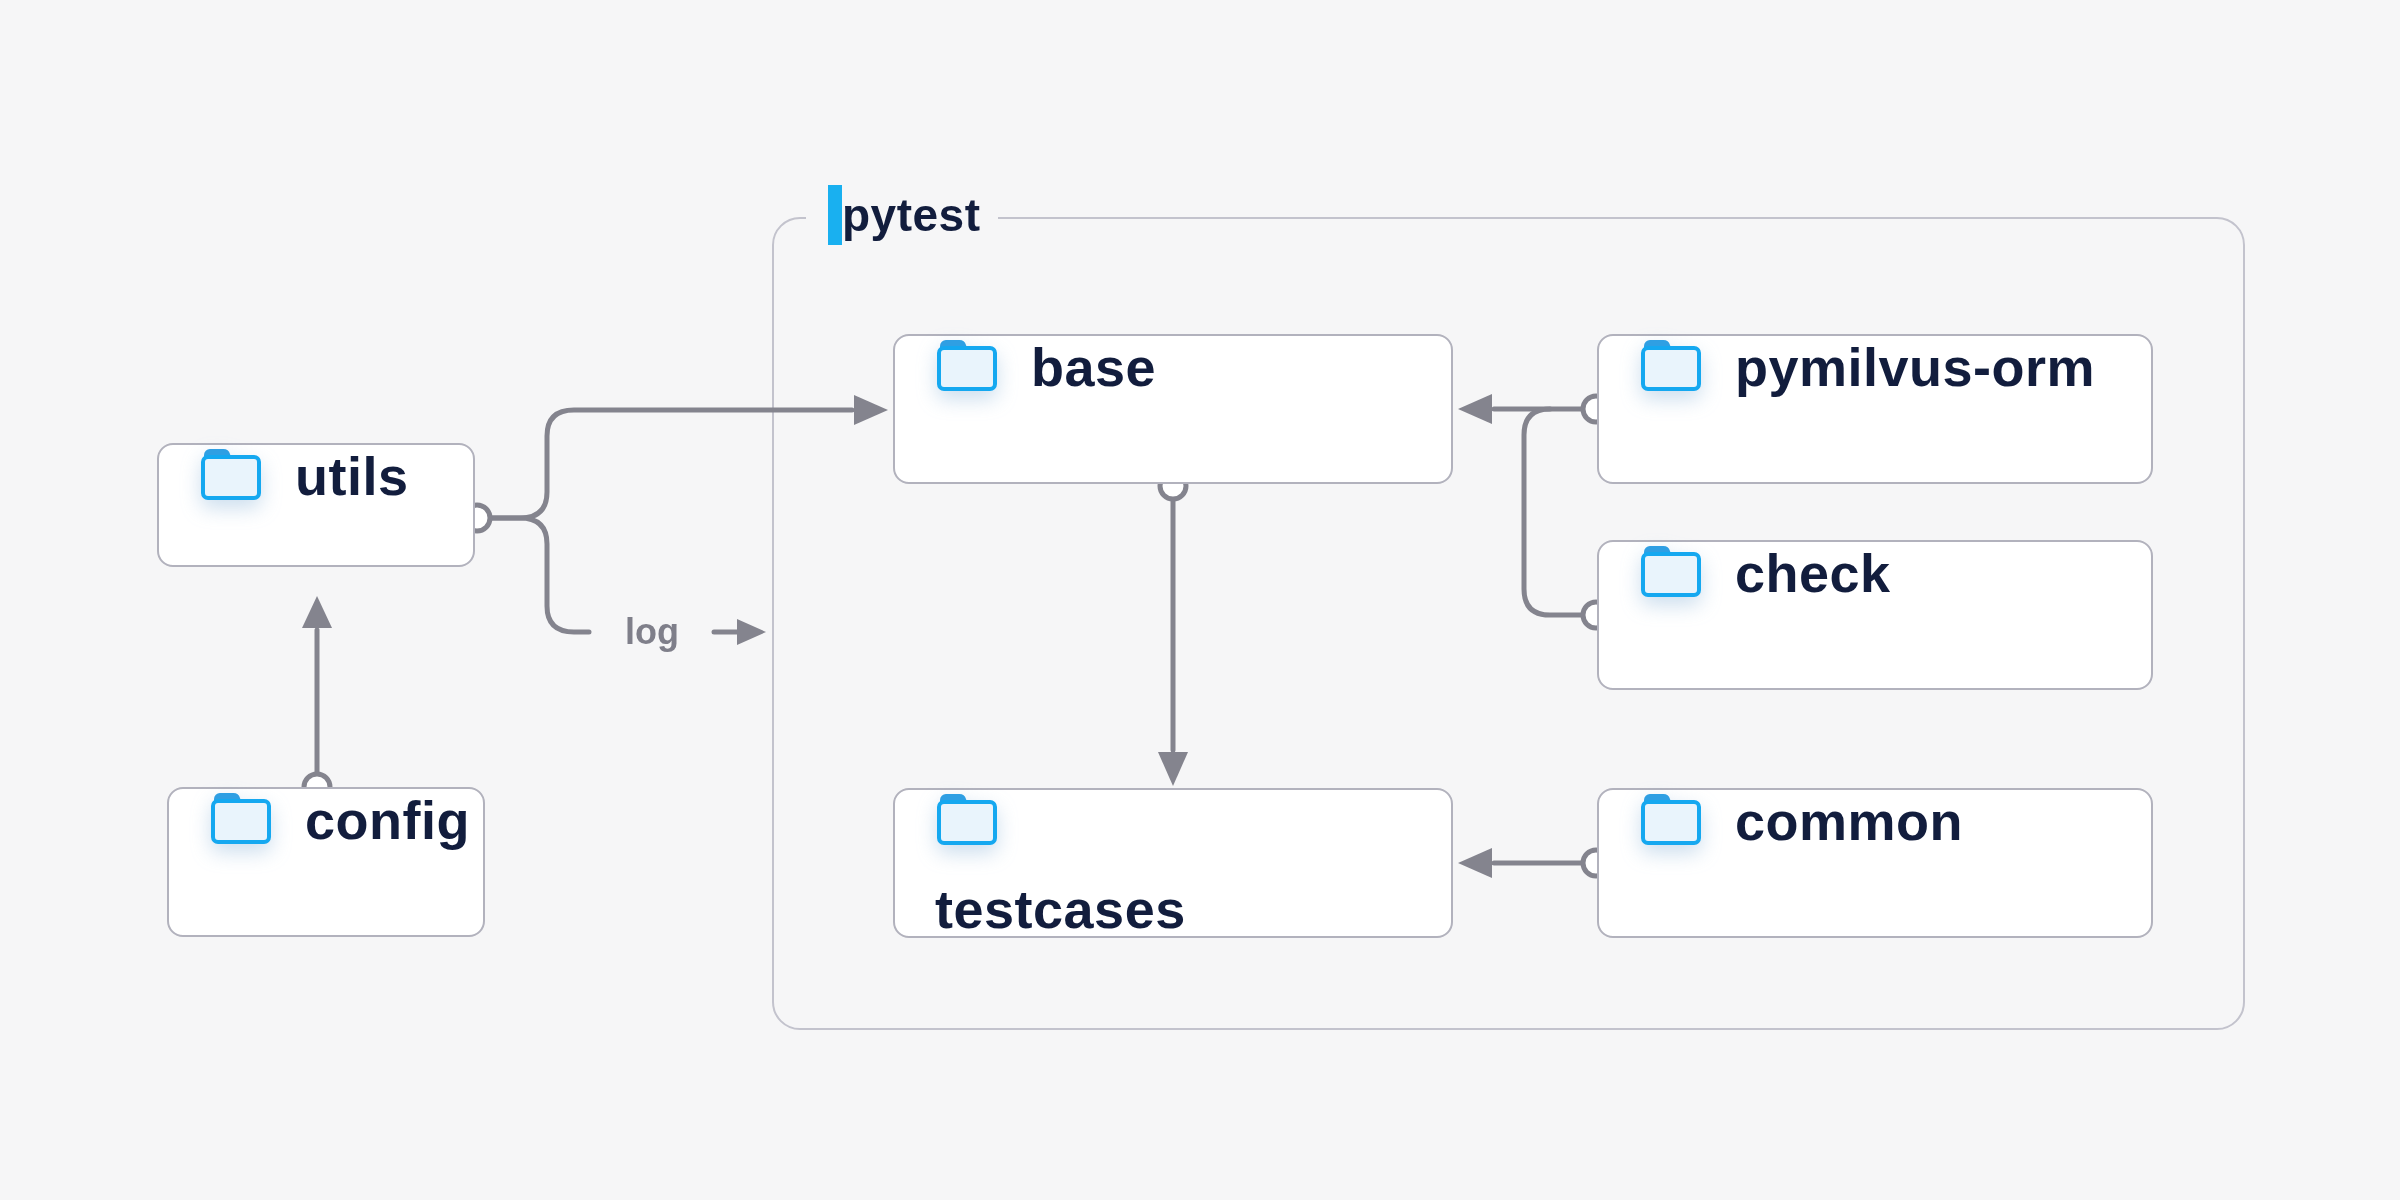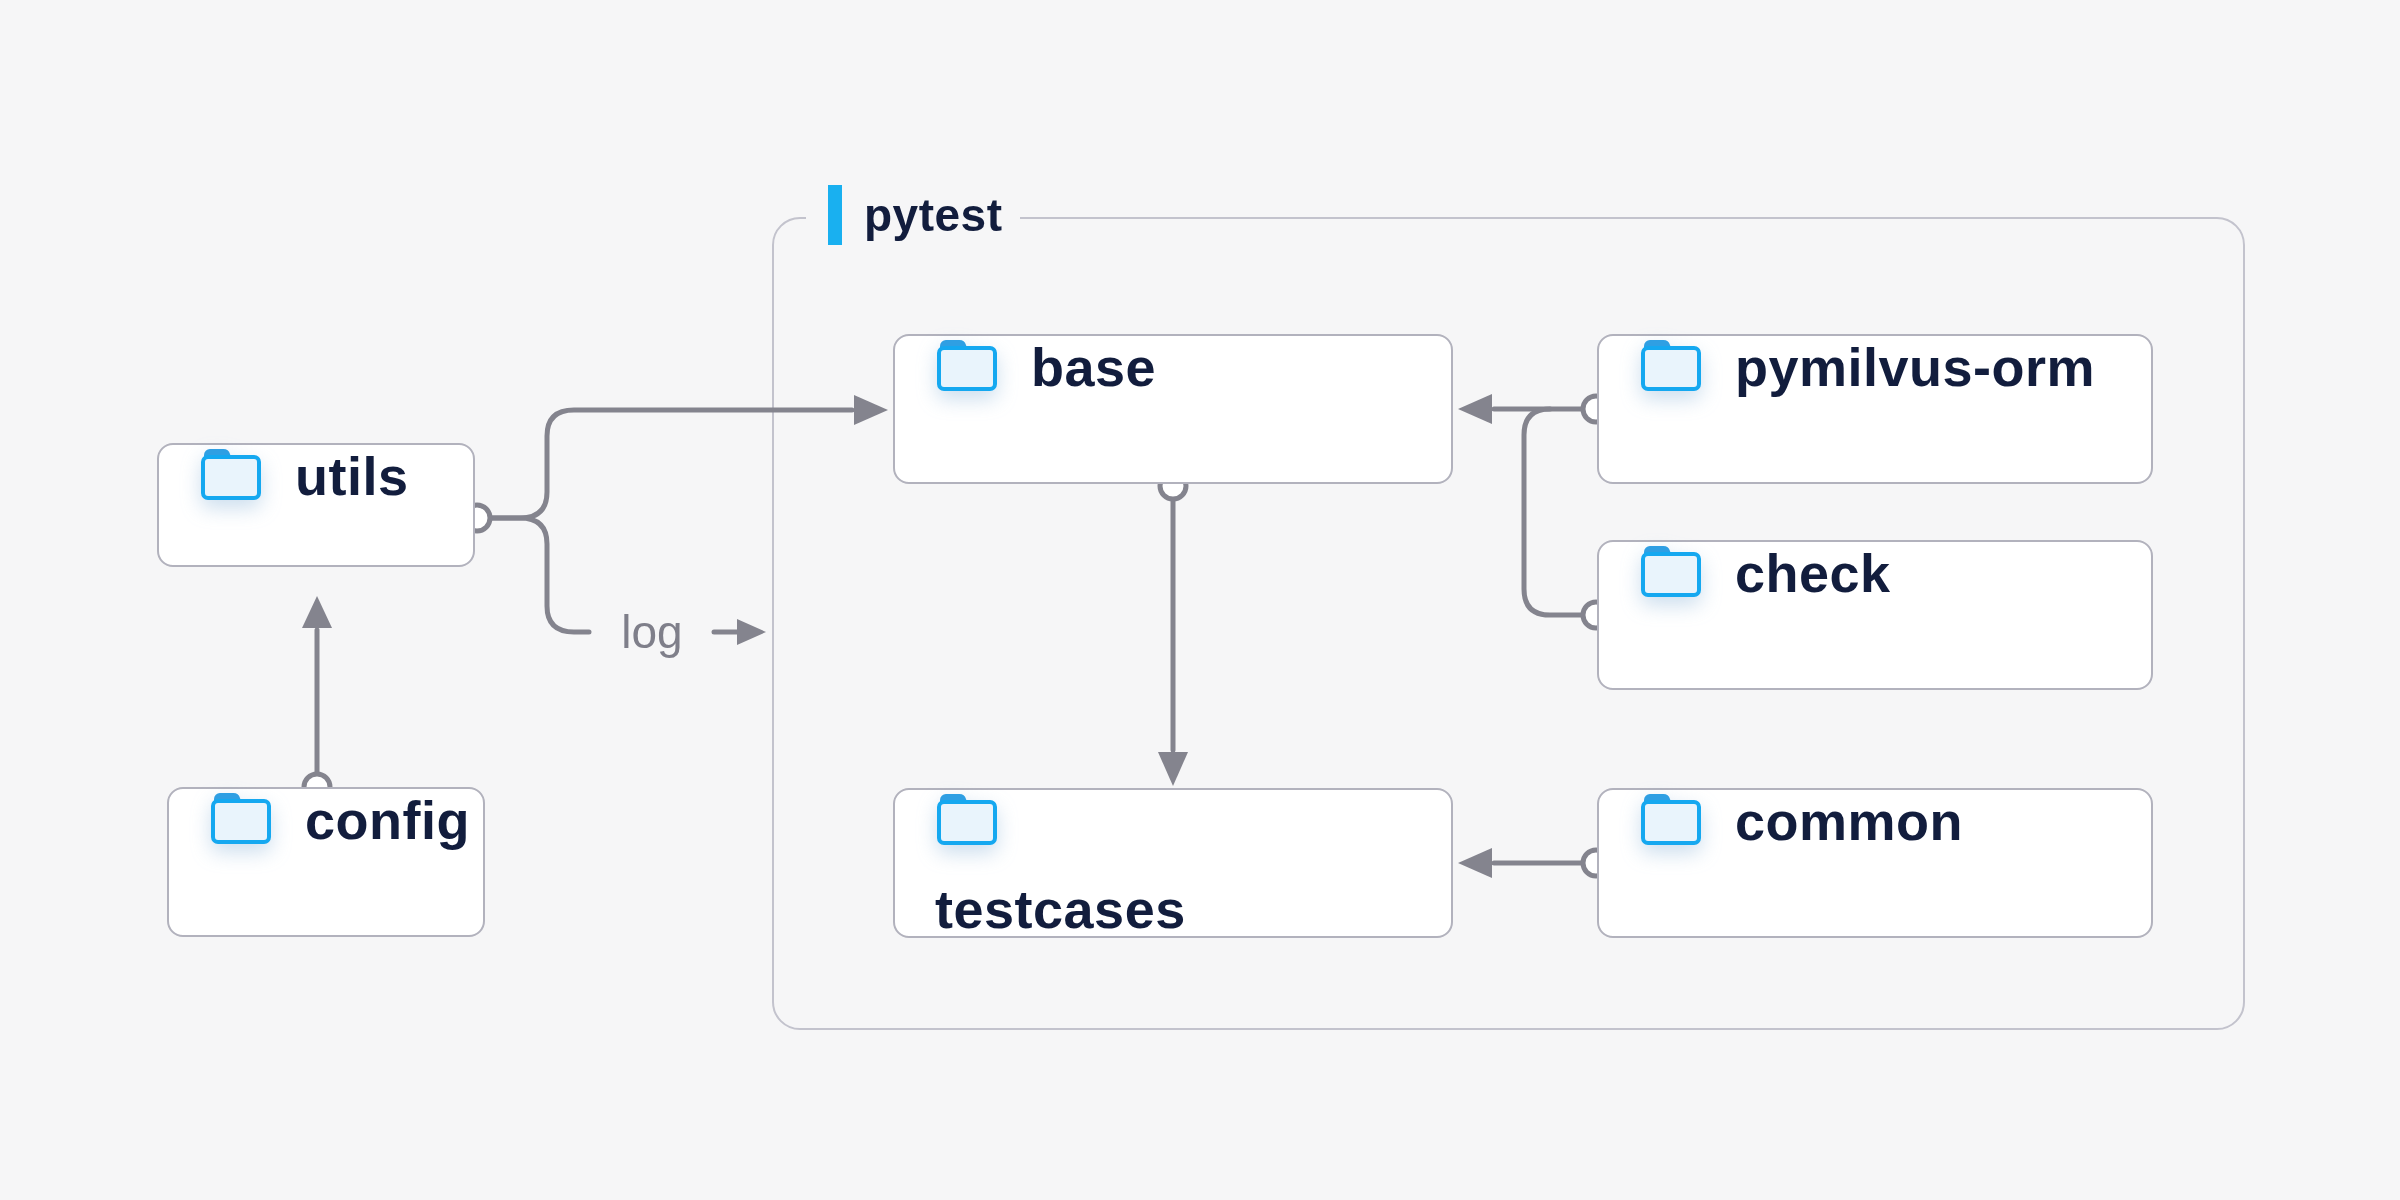--- a/index.html
+++ b/index.html
@@ -73,21 +73,20 @@
     filter: drop-shadow(0px 8px 10px rgba(110, 160, 205, 0.35));
   }
   
   .frame-label {
     position: absolute;
     left: 806px;
     top: 185px;
     height: 60px;
     display: flex;
     align-items: center;
-    gap: 22px;
     background: #f6f6f7;
     padding: 0 18px 0 22px;
     z-index: 4;
   }
   .frame-label-bar {
     width: 14px;
     height: 60px;
     background: #19b0f0;
   }
   .frame-label-text {
@@ -98,22 +97,22 @@
   }
   
   .log-label {
     position: absolute;
     left: 602px;
     top: 601px;
     width: 100px;
     height: 62px;
     line-height: 62px;
     text-align: center;
-    font-size: 46px;
-    font-weight: 400;
+    font-size: 36px;
+    font-weight: 700;
     color: #7f7f8a;
     z-index: 3;
   }
 </style>
 </head>
 <body>
 
 <div class="canvas">
 
   <div class="frame"></div>

